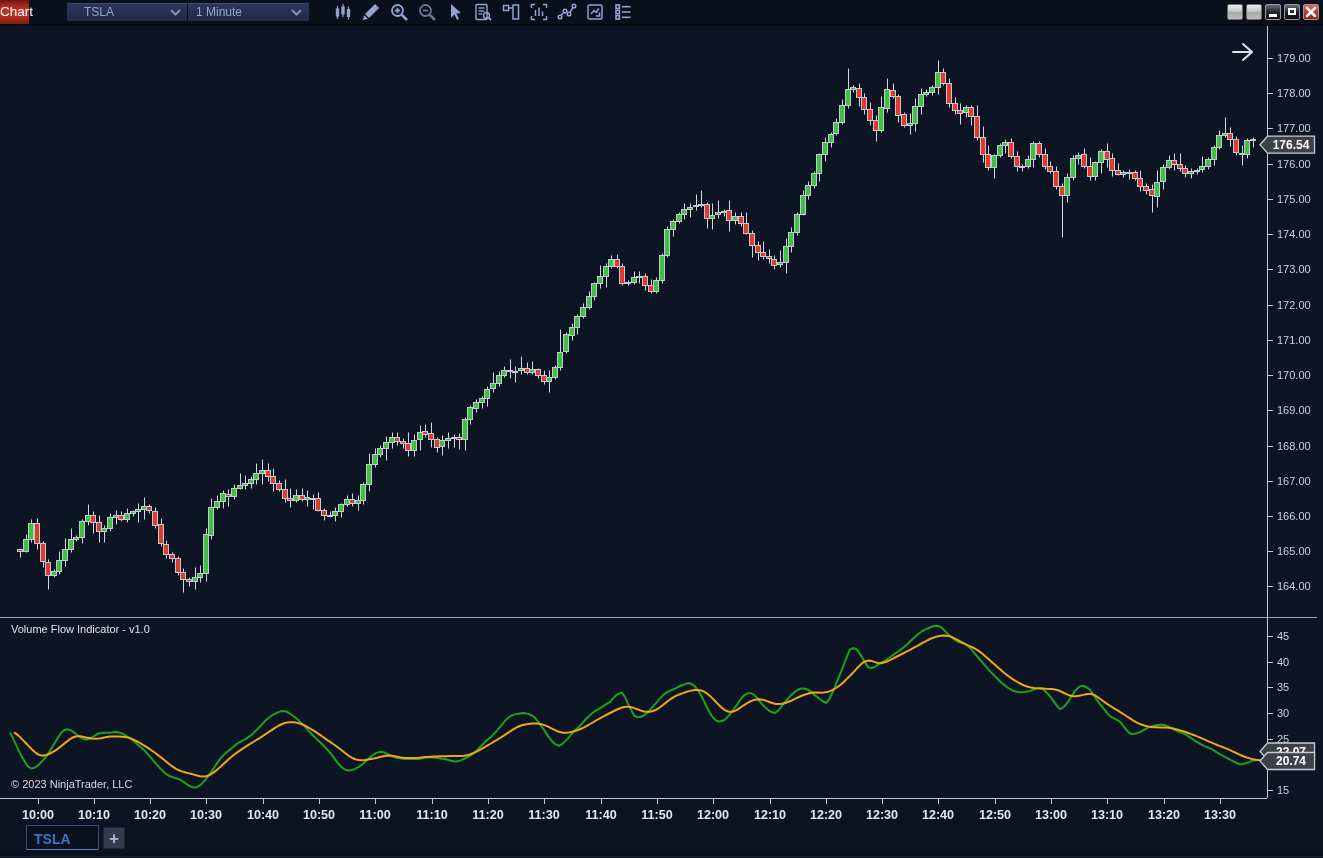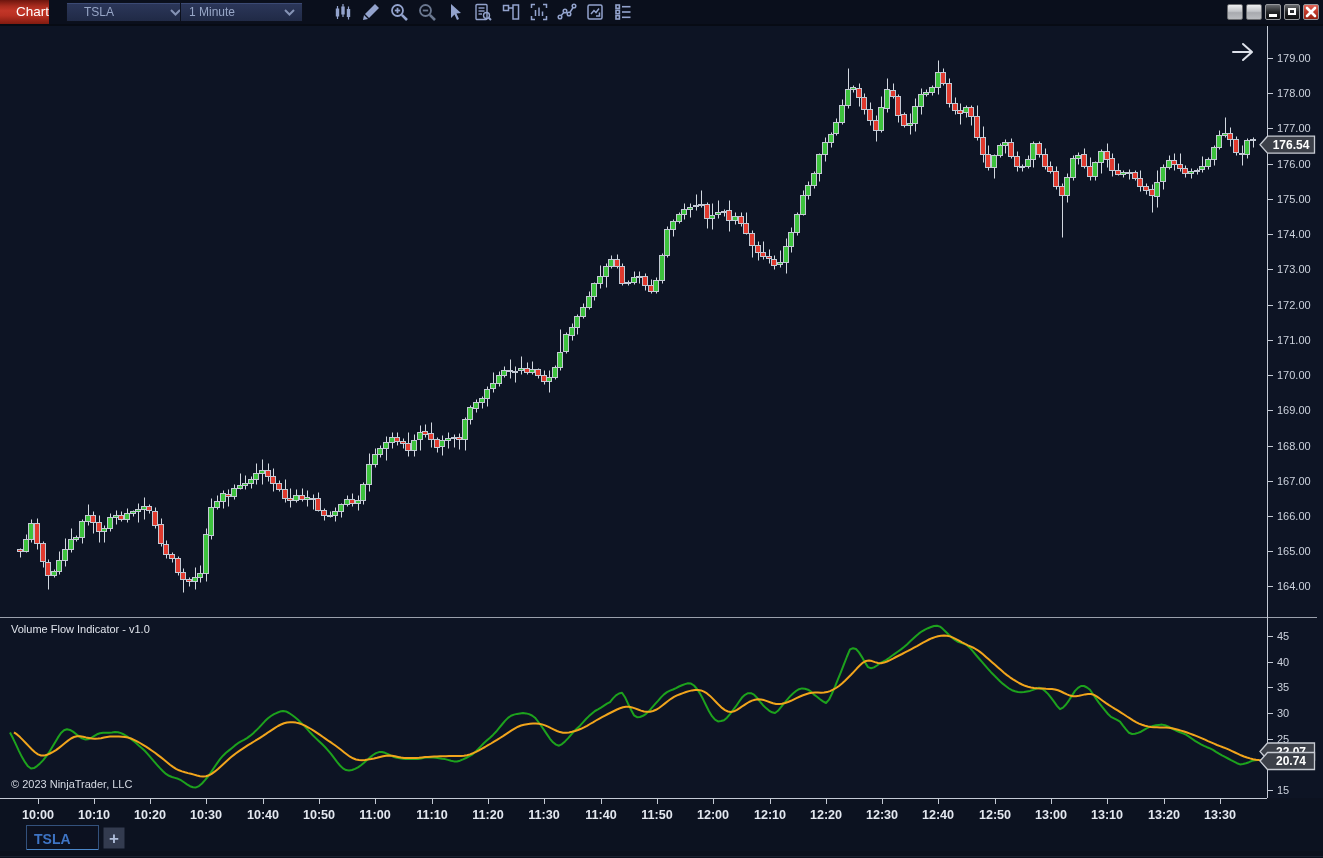--- a/index.html
+++ b/index.html
@@ -1,19 +1,19 @@
 <!DOCTYPE html>
 <html><head><meta charset="utf-8"><style>
 *{margin:0;padding:0;box-sizing:border-box}
 html,body{width:1323px;height:858px;background:#0d1424;overflow:hidden;font-family:"Liberation Sans",sans-serif}
 #stage{position:relative;width:1323px;height:858px}
 #chart{position:absolute;left:0;top:0}
 #toolbar{position:absolute;left:0;top:0;width:1323px;height:26px;background:#0a0f1c}
 #toolbar::after{content:"";position:absolute;left:0;top:24px;width:100%;height:2px;background:#070b14}
-.chart-tab{position:absolute;left:0;top:0;width:49px;height:24px;background:linear-gradient(180deg,#6c150e 0%,#a62b1e 25%,#c23628 45%,#b83022 65%,#811b10 100%);color:#fff;font-size:13.5px;text-align:right;line-height:23px}
+.chart-tab{position:absolute;left:0;top:0;width:29px;height:24px;background:linear-gradient(180deg,#6c150e 0%,#a62b1e 25%,#c23628 45%,#b83022 65%,#811b10 100%);color:#fff;font-size:13.5px;text-align:right;line-height:23px}
 .sel{position:absolute;top:2px;height:20px;background:linear-gradient(180deg,#2c375a,#202a46);border:1px solid #0c101c;box-shadow:inset 0 1px 0 #3b4a74;color:#97a6c6;font-size:12px;line-height:18px;padding-left:10px}
 .sel .cv{position:absolute;right:7px;top:6px;line-height:0}
 .sel .cv svg{display:block}
 .ic{position:absolute;top:2px;width:20px;height:20px}
 .wb{position:absolute;top:4px;width:16px;height:16px;border-radius:2px}
 .wb.s{background:linear-gradient(180deg,#eeeef0,#c2c4c8 45%,#a8aaaf 55%,#babcc0);border:1px solid #6a6c70}
 .wb.d{background:linear-gradient(180deg,#6a6c70,#232527 50%,#0e0f11);border:1px solid #97999d}
 .wb.c{background:linear-gradient(180deg,#e2685c,#c33b2c 45%,#94200f);border:1px solid #97999d}
 .mini{position:absolute;left:3px;top:9px;width:8px;height:3px;background:#fff}
 .maxi{position:absolute;left:3px;top:3px;width:8px;height:7px;border:2px solid #fff}
@@ -362,21 +362,21 @@
           <text x="114" y="844" font-size="17" font-weight="bold" fill="#aebcd8" text-anchor="middle">+</text>
         </g>
       </svg></div>
 <div id="toolbar">
 <div class="chart-tab">Chart</div>
 <div class="sel" style="left:66px;width:123px;padding-left:17px">TSLA<span class="cv">
           <svg width="11" height="7" viewBox="0 0 11 7">
             <path d="M1 1 L5.5 5.5 L10 1" stroke="#8593b5" stroke-width="2" fill="none"></path>
           </svg>
         </span></div>
-<div class="sel" style="left:180px;width:123px;padding-left:8px">1 Minute<span class="cv">
+<div class="sel" style="left:187px;width:123px;padding-left:8px">1 Minute<span class="cv">
           <svg width="11" height="7" viewBox="0 0 11 7">
             <path d="M1 1 L5.5 5.5 L10 1" stroke="#8593b5" stroke-width="2" fill="none"></path>
           </svg>
         </span></div>
 <div class="ic" style="left:333px"><svg width="20" height="20" viewBox="0 0 20 20">
           <g stroke="#93a3cd" stroke-width="1.2" fill="#93a3cd">
             <line x1="4.5" y1="4" x2="4.5" y2="17"></line>
             <rect x="2.8" y="6.5" width="3.4" height="8" stroke="none"></rect>
             <line x1="10" y1="2" x2="10" y2="15"></line>
             <rect x="8.3" y="4.5" width="3.4" height="8" stroke="none"></rect>

